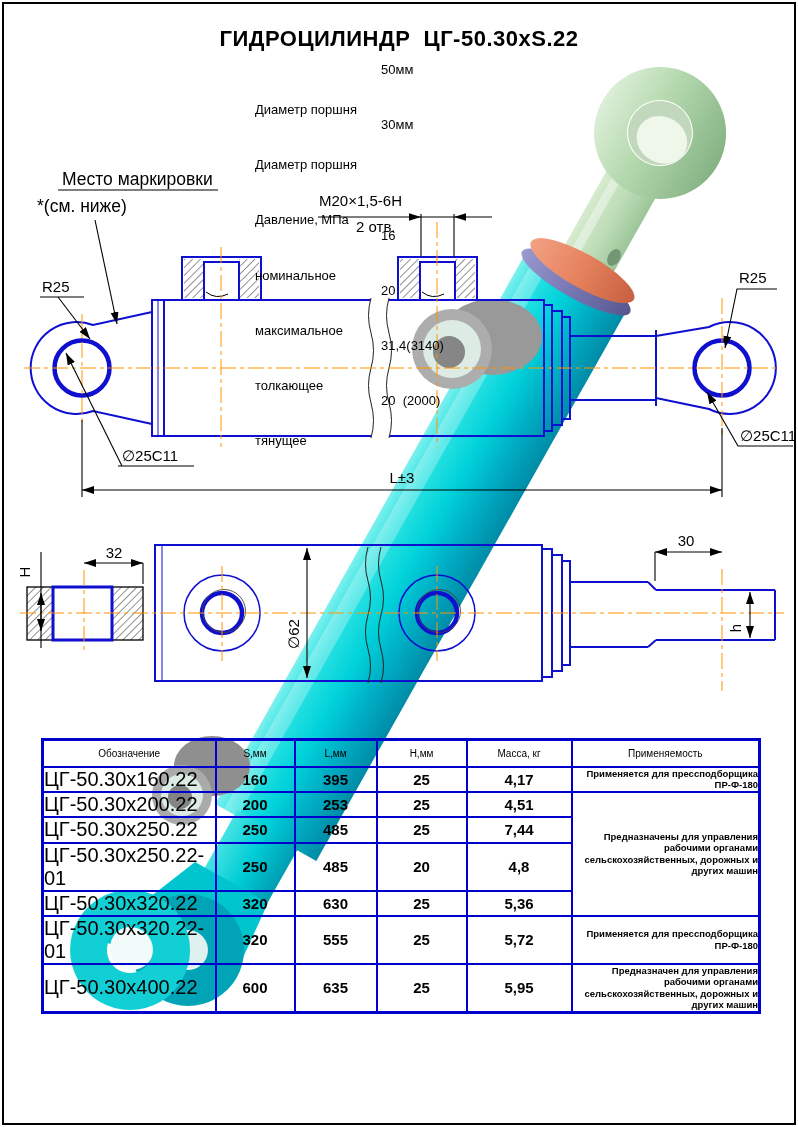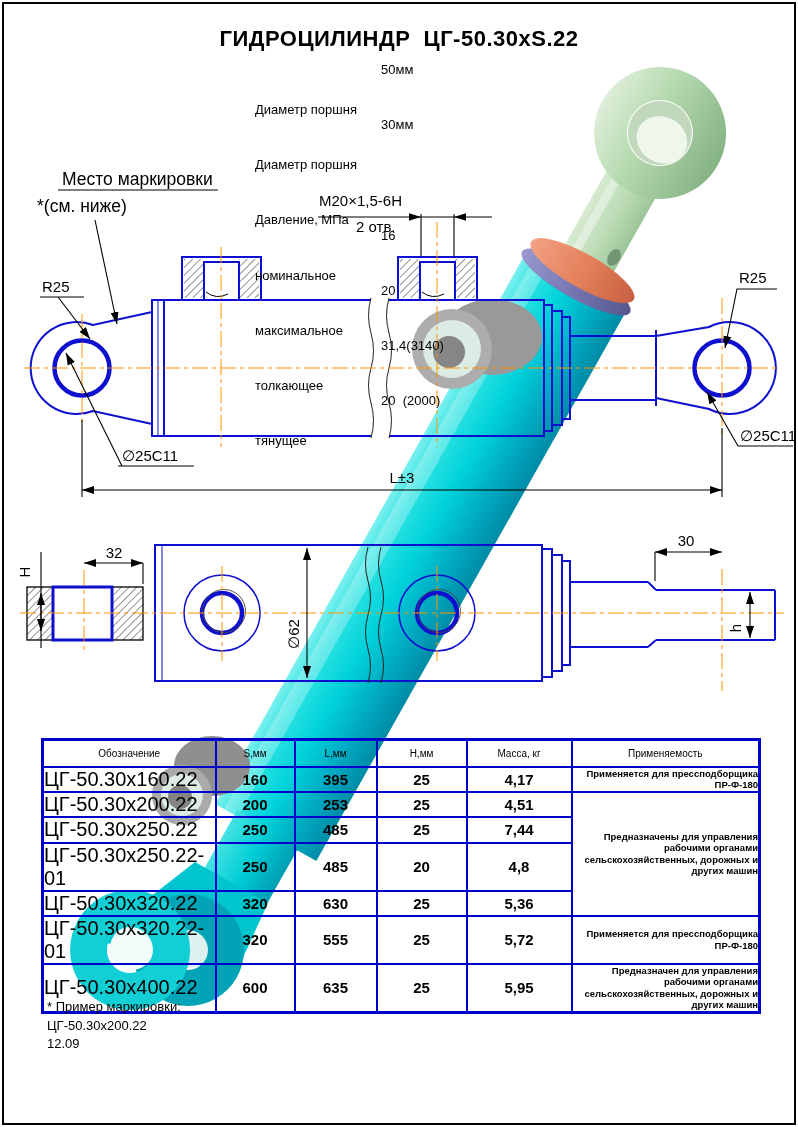--- a/index.html
+++ b/index.html
@@ -319,20 +319,15 @@
         <td class="name">ЦГ-50.30x400.22</td>
         <td class="num">600</td>
         <td class="num">635</td>
         <td class="num">25</td>
         <td class="num">5,95</td>
         <td class="app">Предназначен для управления рабочими органами сельскохозяйственных, дорожных и других машин</td>
       </tr>
     </tbody>
   </table>
 
-  <div class="footnote">
-    <div>* Пример маркировки:</div>
-    <div>ЦГ-50.30x200.22</div>
-    <div>12.09</div>
-  </div>
 
   <div class="frame"></div>
 </div>
 
 </body></html>

